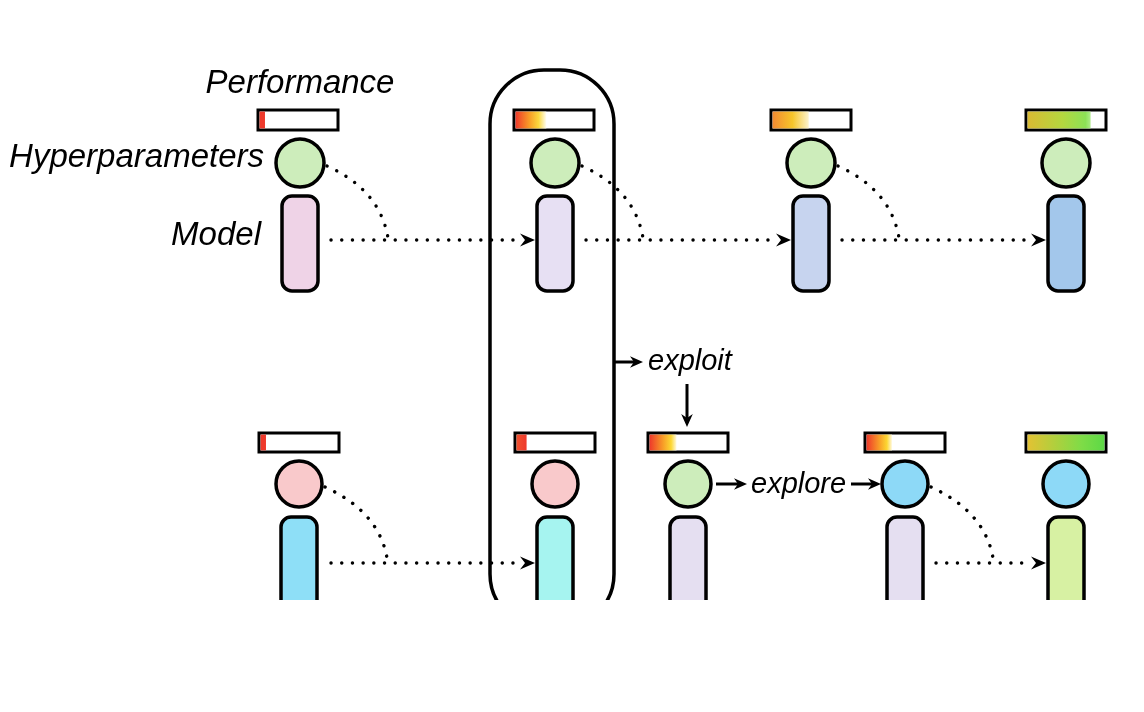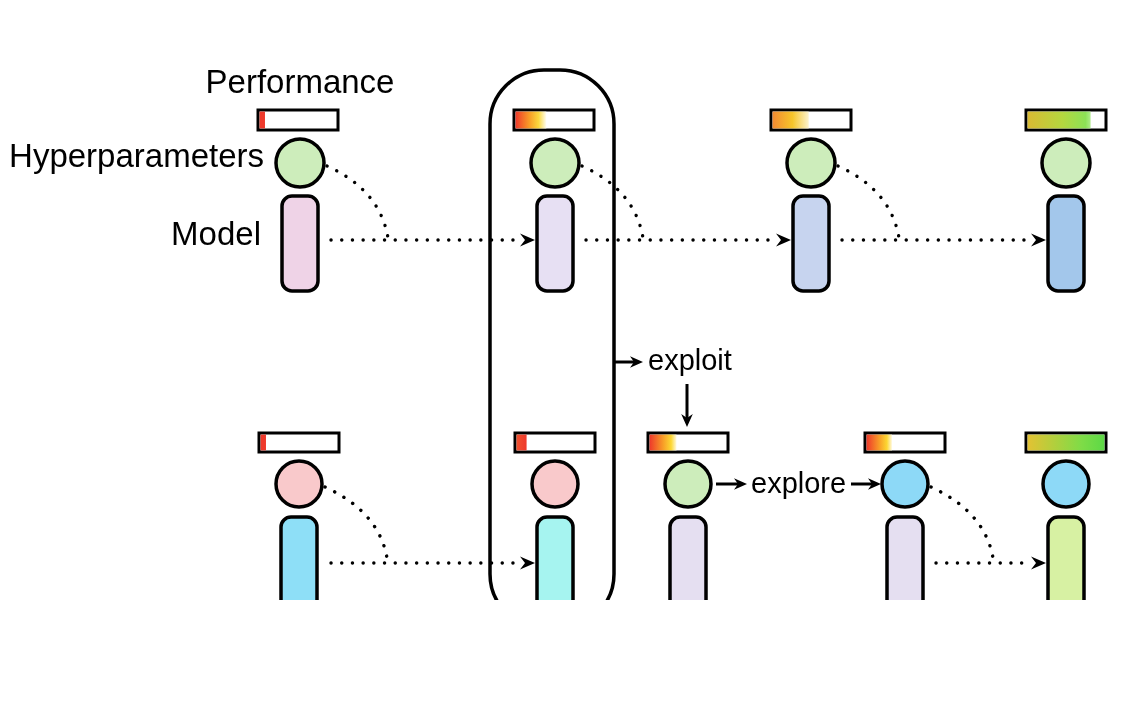--- a/index.html
+++ b/index.html
@@ -1,16 +1,16 @@
 <!DOCTYPE html>
 <html><head>
 <meta charset="utf-8">
 <style>
   html, body { margin: 0; padding: 0; background: #ffffff; }
-  .stage { width: 1144px; height: 600px; position: relative; background: #ffffff; overflow: hidden; }
+  .stage { width: 1144px; height: 600px; position: relative; background: #ffffff; overflow: hidden; font-style: italic; }
   svg { display: block; }
   text { font-family: "Liberation Sans", sans-serif; fill: #000000; }
 </style>
 </head>
 <body>
 
 <div class="stage">
   <svg id="diagram" width="1144" height="712" viewBox="0 0 1144 712" xmlns="http://www.w3.org/2000/svg">
       <defs>
         <linearGradient id="grad-top-1" x1="0" y1="0" x2="1" y2="0">

